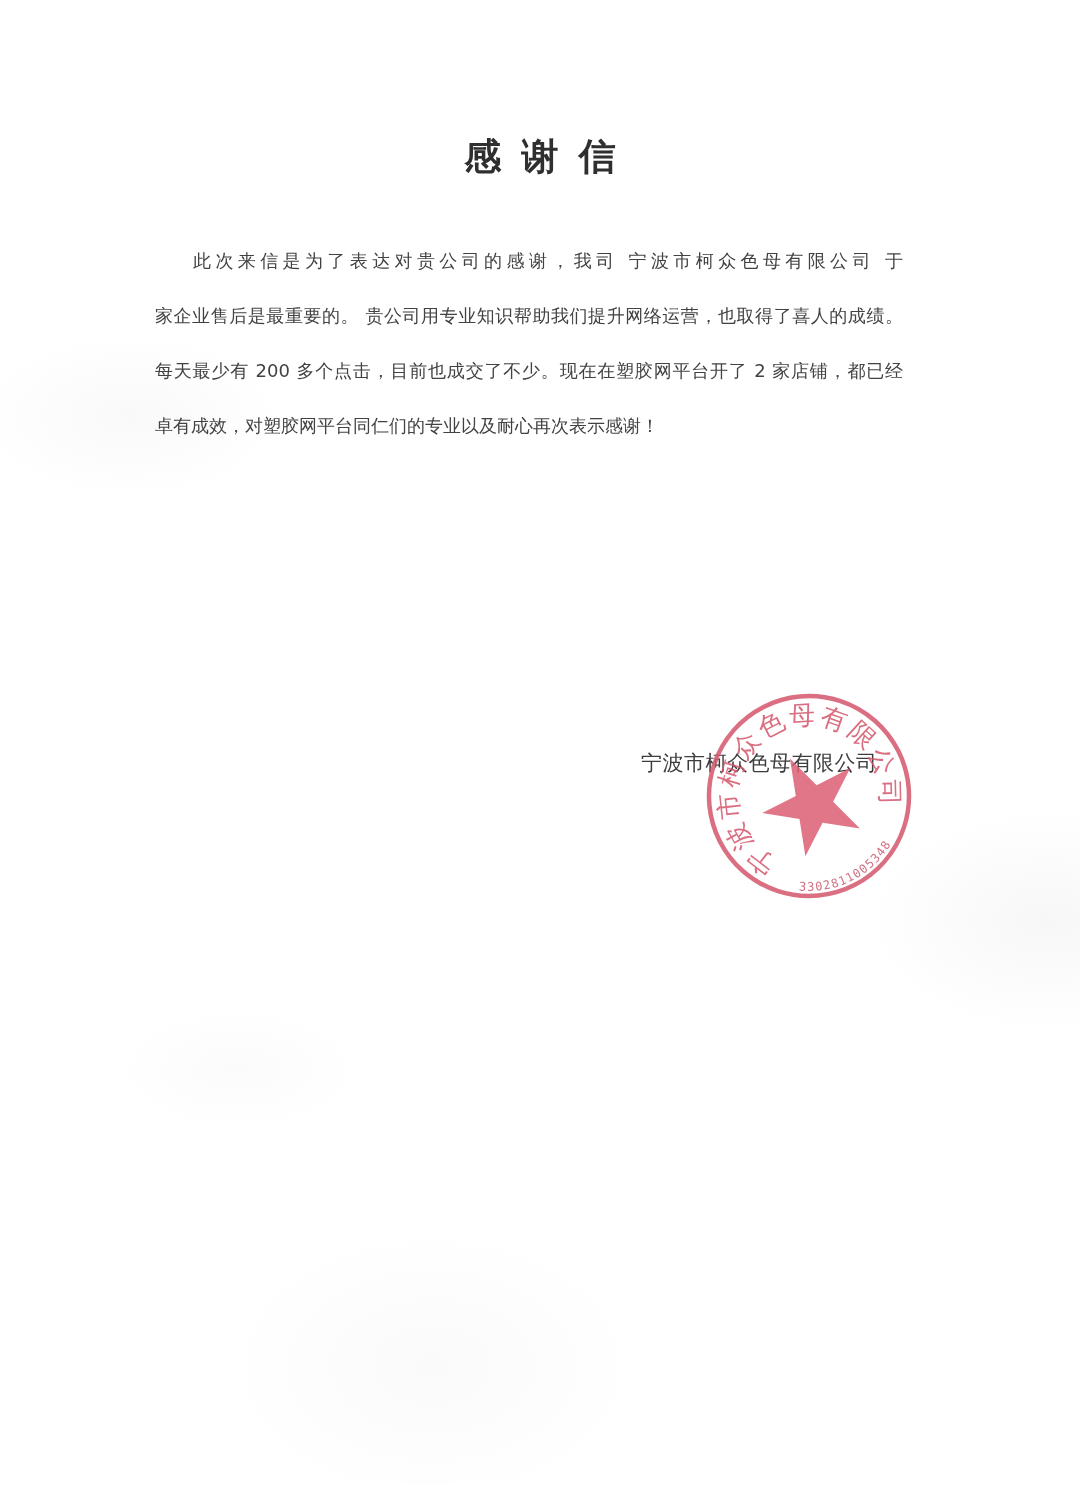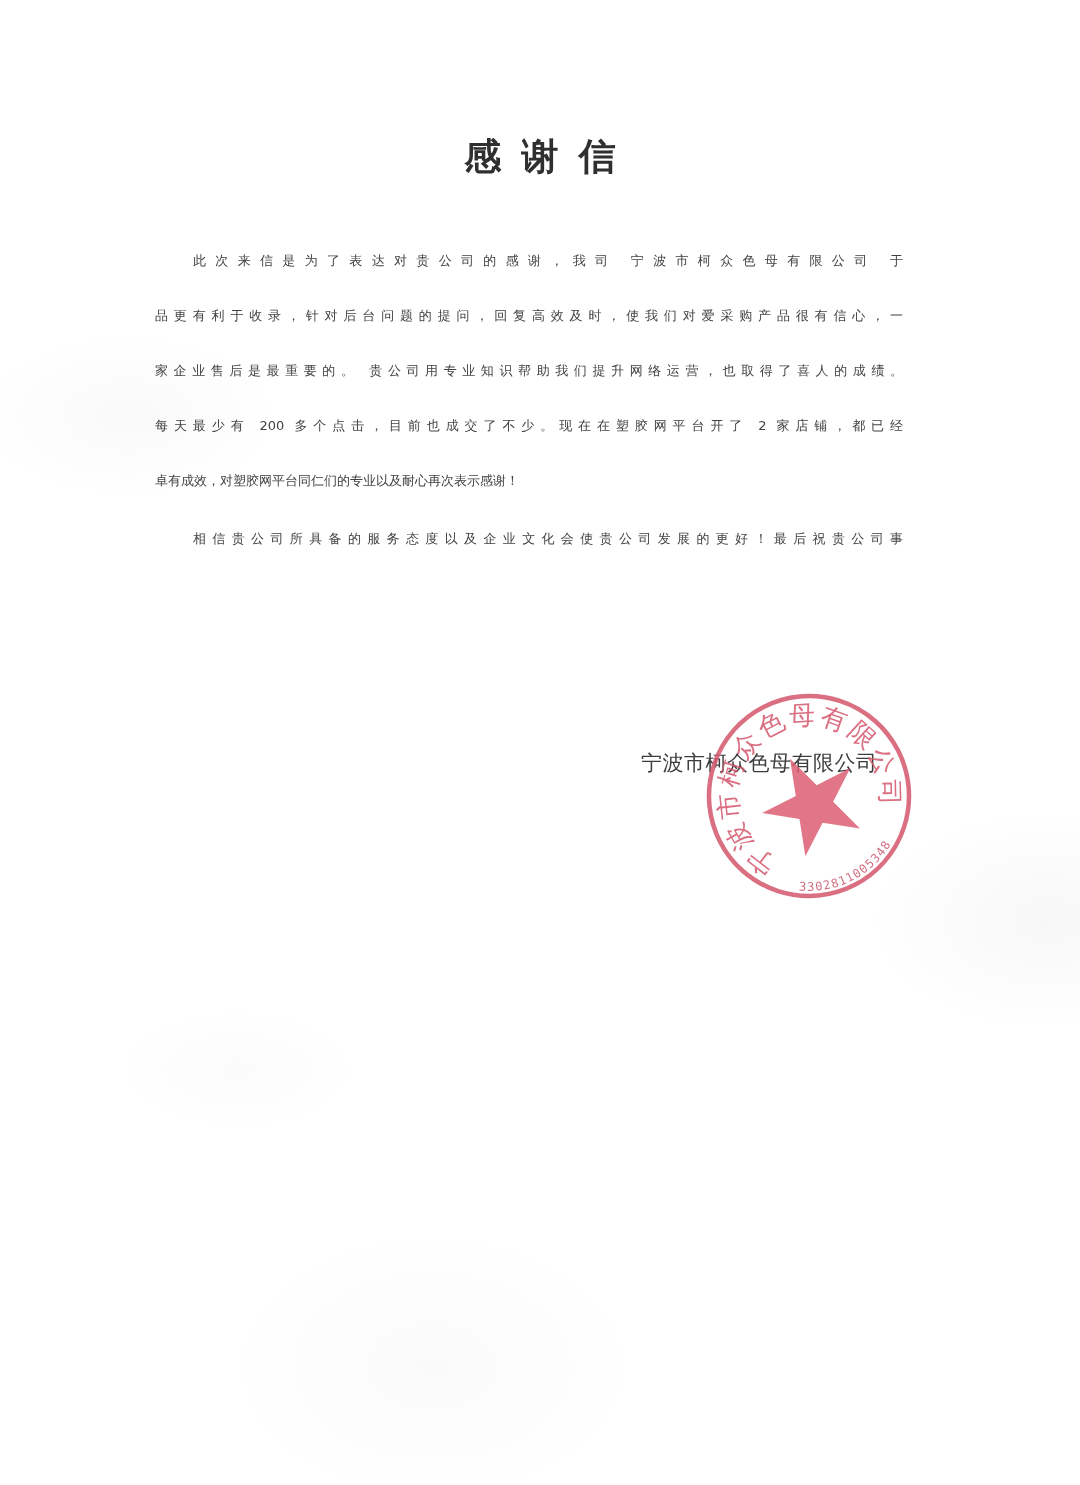--- a/index.html
+++ b/index.html
@@ -28,21 +28,21 @@
     font-size:37px;
     font-weight:700;
     color:#2f2f2f;
     letter-spacing:0.55em;
     text-indent:0.55em;
   }
   .letter-body{
     position:absolute;
     left:155px;top:233px;
     width:748px;
-    font-size:13px;
+    font-size:18px;
     color:#424242;
   }
   .line{
     height:55px;
     line-height:55px;
     overflow:hidden;
   }
   .line.full{
     text-align:justify;
     text-align-last:justify;
@@ -70,27 +70,25 @@
 </head>
 <body>
 
 <div class="page">
 
   <h1 class="title">感谢信</h1>
 
   <div class="letter-body">
     <div class="para para-1">
       <div class="line full indent">此次来信是为了表达对贵公司的感谢，我司 宁波市柯众色母有限公司 于</div>
-      <div class="line full">品更有利于收录，针对后台问题的提问，回复高效及时，使我们对爱采购产品很有信心，一</div>
       <div class="line full">家企业售后是最重要的。 贵公司用专业知识帮助我们提升网络运营，也取得了喜人的成绩。</div>
       <div class="line full">每天最少有 200 多个点击，目前也成交了不少。现在在塑胶网平台开了 2 家店铺，都已经</div>
       <div class="line">卓有成效，对塑胶网平台同仁们的专业以及耐心再次表示感谢！</div>
     </div>
     <div class="para para-2">
-      <div class="line full indent">相信贵公司所具备的服务态度以及企业文化会使贵公司发展的更好！最后祝贵公司事</div>
     </div>
   </div>
 
   <div class="signature">宁波市柯众色母有限公司</div>
 
   <svg class="seal" viewBox="0 0 240 240" aria-hidden="true">
     <defs>
       <path id="ringPath" d="M 62.5 163.3 A 72 72 0 1 1 177.5 163.3" fill="none"></path>
       <path id="codePath" d="M 65.5 197.8 A 95 95 0 0 0 174.5 197.8" fill="none"></path>
     </defs>

